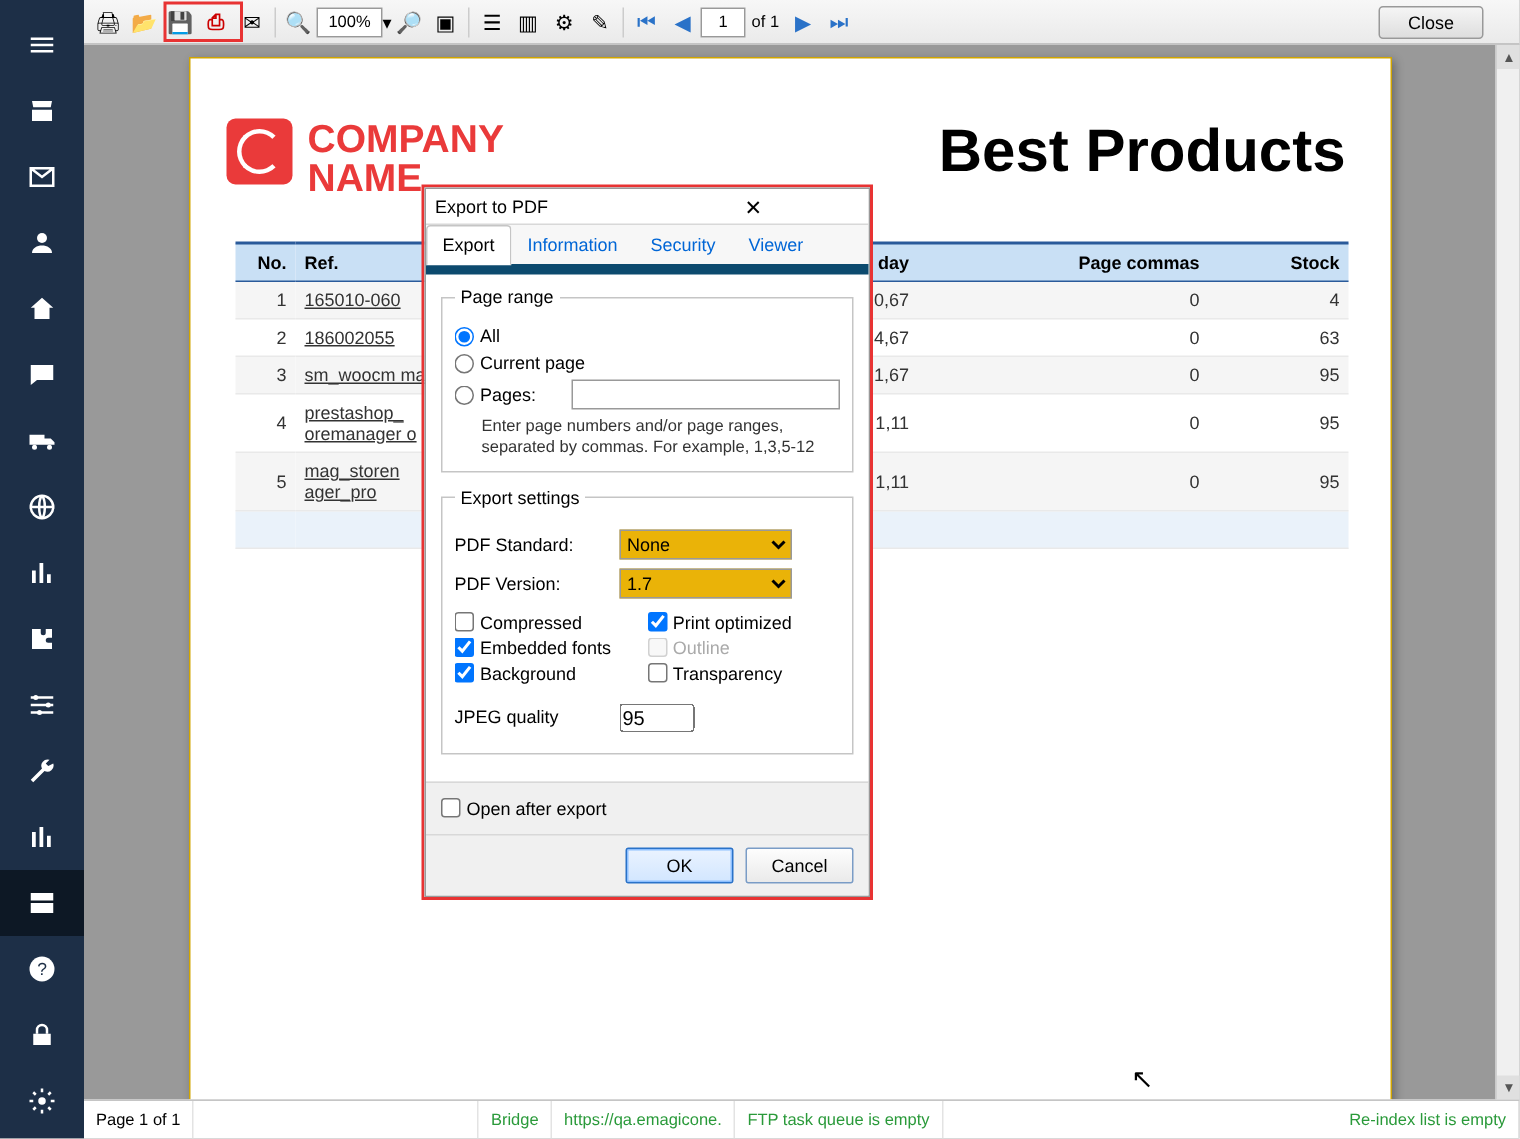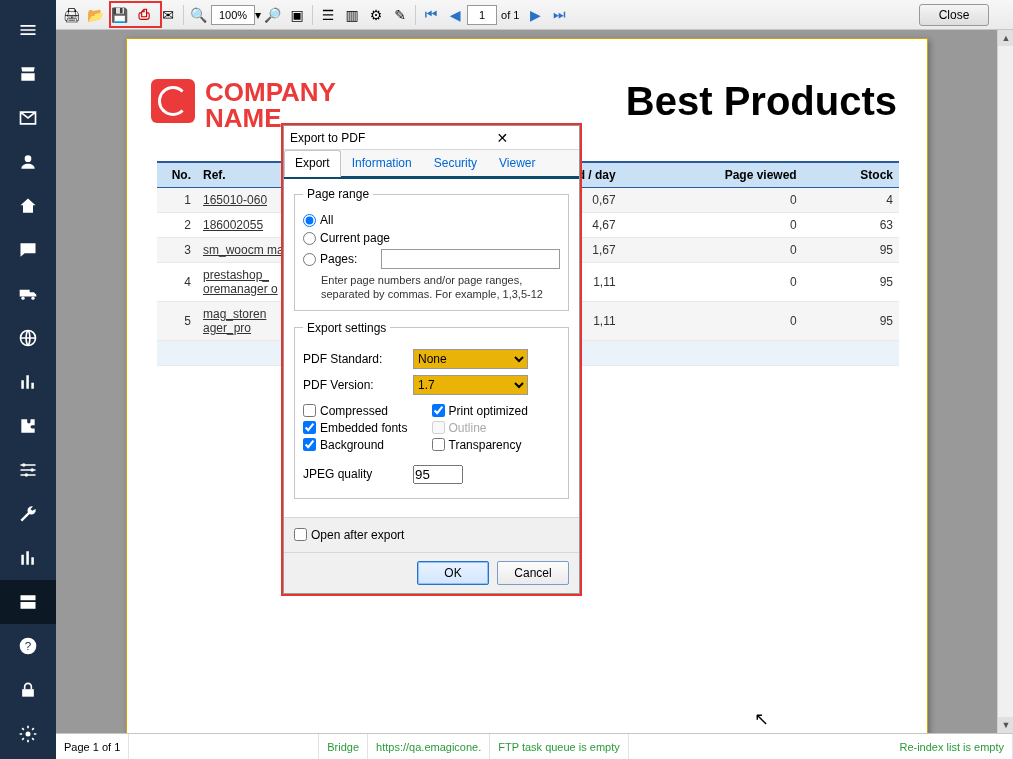--- a/index.html
+++ b/index.html
@@ -54,21 +54,21 @@
 
 
 .dialog-frame { position: absolute; left: 281px; top: 123px; width: 301px; border: 2px solid #e83333; z-index: 30; background: #fff; }
 .dialog { background: #f0f0f0; border: 1px solid #999; }
 .titlebar { height: 24px; background: #fff; display: flex; align-items: center; padding: 0 6px; border-bottom: 1px solid #d8d8d8; font-size: 12px; }
 .titlebar span { flex: 1; }
 .close-x { width: 24px; text-align: center; font-size: 14px; cursor: pointer; }
 .tabs { display: flex; background: #f7f7f7; font-size: 12px; }
 .tab { padding: 5px 10px; border: 1px solid transparent; color: #0066d6; cursor: pointer; }
 .tab.active { background: #fff; border: 1px solid #c5c5c5; border-bottom: 1px solid #fff; color: #000; margin-bottom: -1px; border-radius: 3px 3px 0 0; }
-.tab-body { background: #fff; border-top: 3px solid #0c4a6e; padding: 8px 10px; font-size: 12px; }
+.tab-body { background: #fff; border-top: 7px solid #0c4a6e; padding: 8px 10px; font-size: 12px; }
 fieldset { border: 1px solid #c5c5c5; padding: 8px; margin-bottom: 10px; }
 fieldset legend { font-size: 12px; padding: 0 4px; }
 .row { display: flex; align-items: center; margin: 4px 0; }
 .row label { font-size: 12px; margin-left: 4px; }
 .row input[type=text] { border: 1px solid #999; height: 20px; font-size: 12px; padding: 0 4px; }
 .note { font-size: 11px; color: #333; margin: 4px 0 0 18px; line-height: 1.3; }
 .field { display: flex; align-items: center; margin: 6px 0; }
 .field-label { width: 110px; font-size: 12px; }
 select { width: 115px; height: 20px; font-size: 12px; border: 1px solid #999; background: #eab308; }
 .chk-grid { display: flex; }
@@ -223,21 +223,21 @@
       </div>
       <div class="best-prod">Best Products</div>
     </div>
     <table class="report">
       <thead>
           <tr>
         <th>No.</th>
         <th>Ref.</th>
         <th>Sales</th>
         <th>Qty sold / day</th>
-        <th>Page viewed</th>
+        <th>Page commas</th>
         <th>Stock</th>
       </tr>
         </thead>
       <tbody>
         <tr>
             <td>1</td>
             <td>165010-060</td>
             <td>1180,32</td>
             <td>0,67</td>
             <td>0</td>

